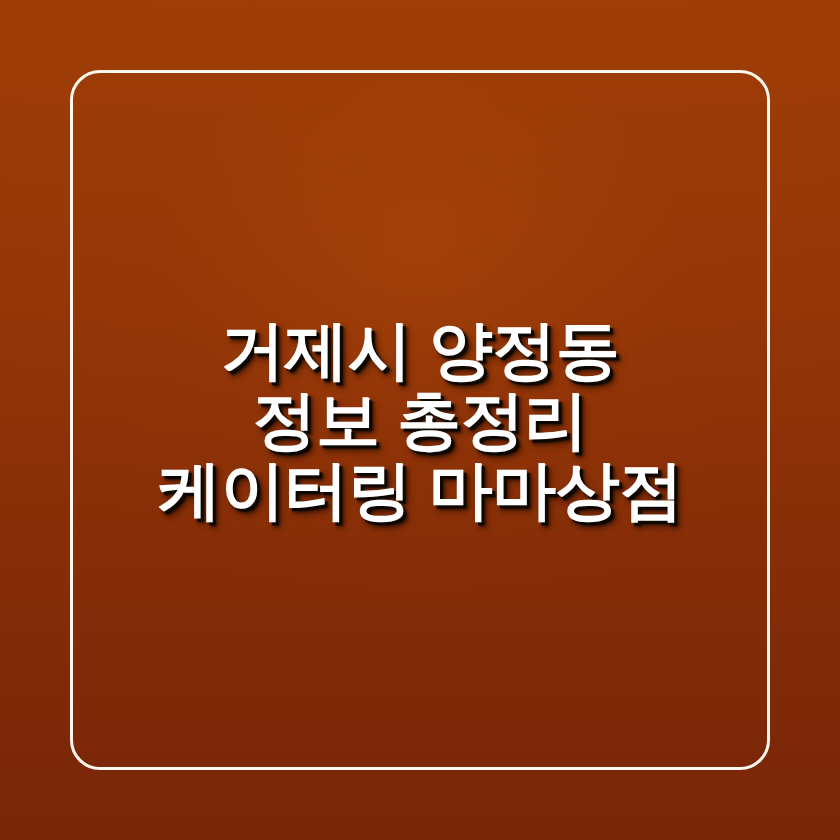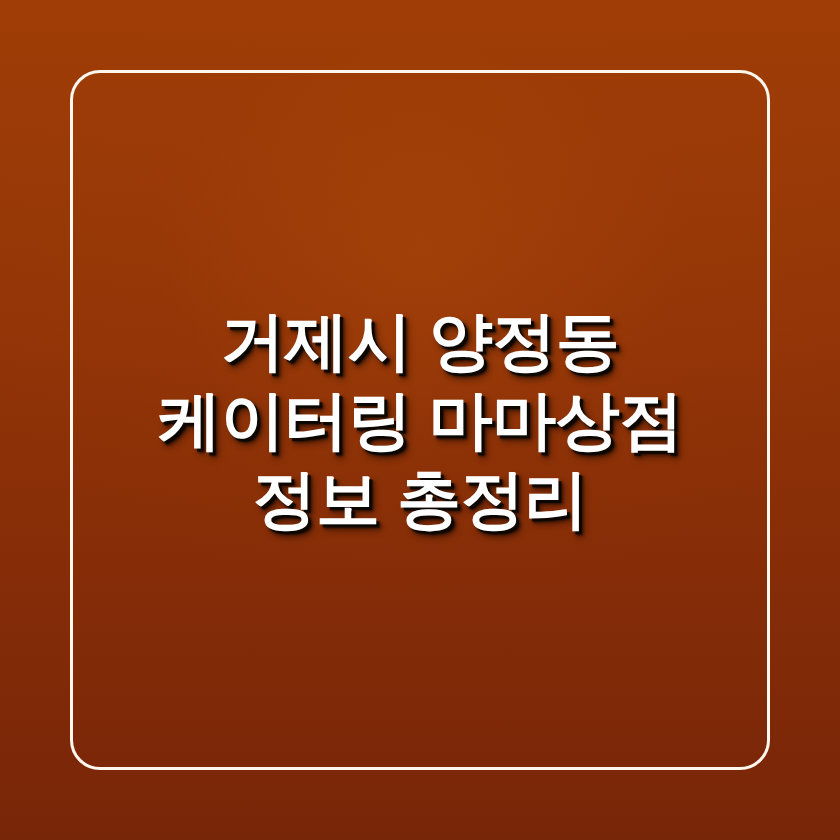--- a/index.html
+++ b/index.html
@@ -49,21 +49,20 @@
     left: 0;
     right: 0;
     top: 0;
     height: 840px;
     display: flex;
     flex-direction: column;
     align-items: flex-start;
     justify-content: center;
     padding: 0 86px;
     box-sizing: border-box;
-    gap: 9px;
   }
   .title-line {
     display: block;
     width: 100%;
     text-align: center;
     color: #ffffff;
     font-size: 64px;
     line-height: 70px;
     font-weight: 700;
     letter-spacing: -0.5px;
@@ -76,17 +75,17 @@
 </style>
 </head>
 <body>
 
 <div id="poster">
 
   <div class="frame"></div>
 
   <div class="title-block">
     <span class="title-line">거제시 양정동</span>
+    <span class="title-line">정보 총정리</span>
     <span class="title-line">케이터링 마마상점</span>
-    <span class="title-line">정보 총정리</span>
   </div>
 
 </div>
 
 </body></html>

